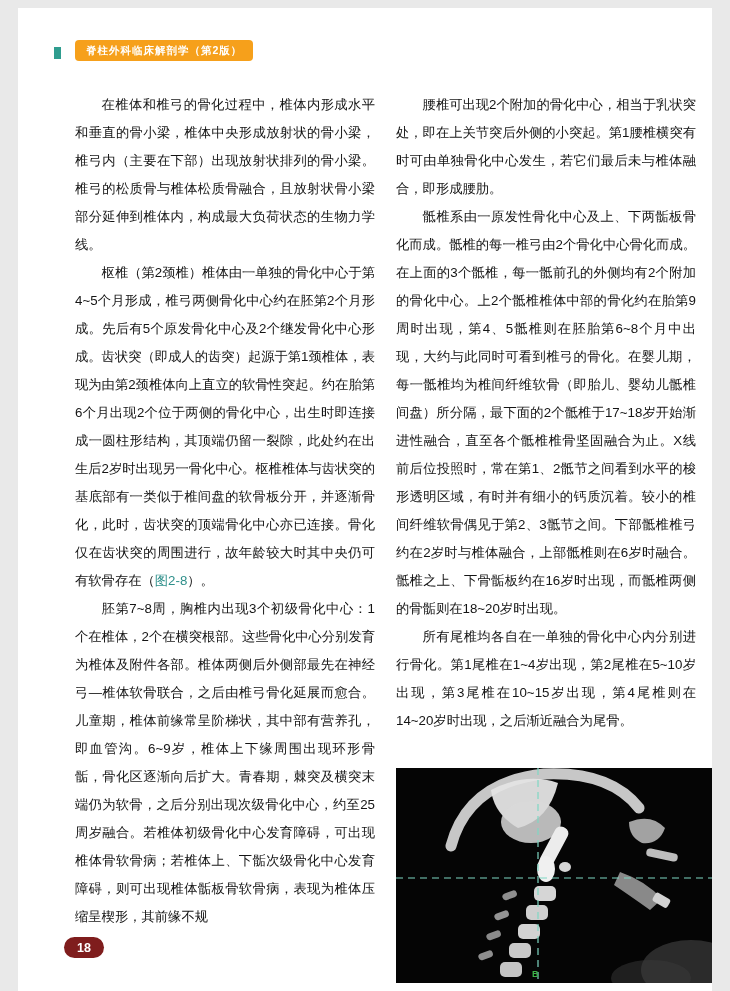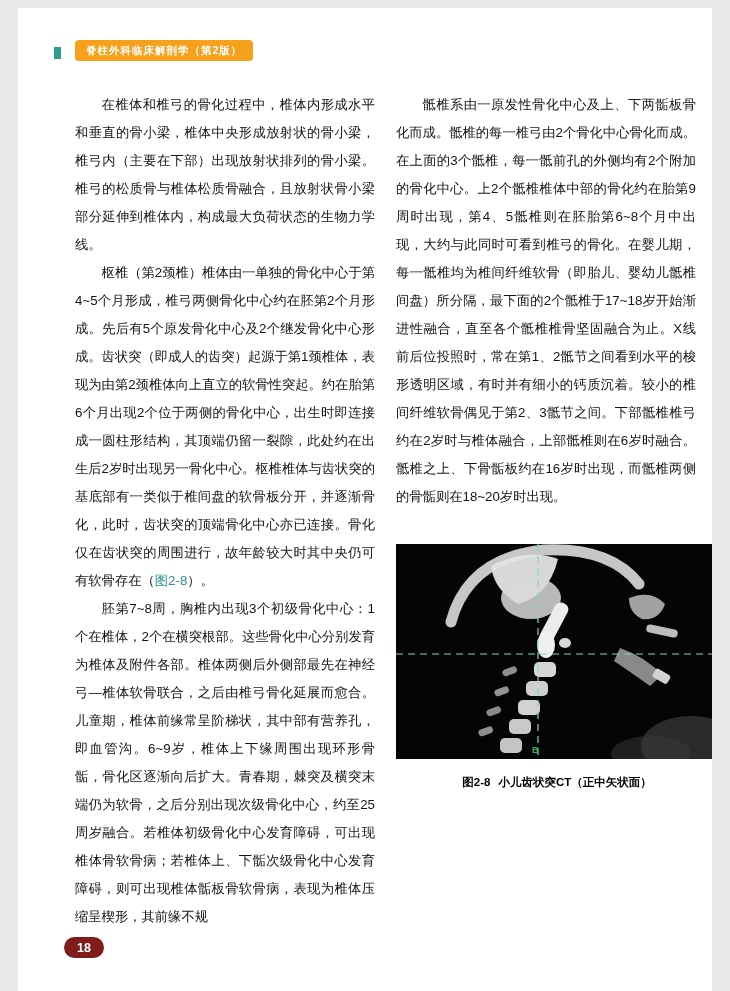--- a/index.html
+++ b/index.html
@@ -48,21 +48,23 @@
 
   <div class="content">
 
     <div class="col">
       <p>在椎体和椎弓的骨化过程中，椎体内形成水平和垂直的骨小梁，椎体中央形成放射状的骨小梁，椎弓内（主要在下部）出现放射状排列的骨小梁。椎弓的松质骨与椎体松质骨融合，且放射状骨小梁部分延伸到椎体内，构成最大负荷状态的生物力学线。</p>
       <p><span>枢椎（第2颈椎）椎体由一单独的骨化中心于第4~5个月形成，椎弓两侧骨化中心约在胚第2个月形成。先后有5个原发骨化中心及2个继发骨化中心形成。齿状突（即成人的齿突）起源于第1颈椎体，表现为由第2颈椎体向上直立的软骨性突起。约在胎第6个月出现2个位于两侧的骨化中心，出生时即连接成一圆柱形结构，其顶端仍留一裂隙，此处约在出生后2岁时出现另一骨化中心。枢椎椎体与齿状突的基底部有一类似于椎间盘的软骨板分开，并逐渐骨化，此时，齿状突的顶端骨化中心亦已连接。骨化仅在齿状突的周围进行，故年龄较大时其中央仍可有软骨存在（</span><span class="figref">图2-8</span><span>）。</span></p>
       <p>胚第7~8周，胸椎内出现3个初级骨化中心：1个在椎体，2个在横突根部。这些骨化中心分别发育为椎体及附件各部。椎体两侧后外侧部最先在神经弓—椎体软骨联合，之后由椎弓骨化延展而愈合。儿童期，椎体前缘常呈阶梯状，其中部有营养孔，即血管沟。6~9岁，椎体上下缘周围出现环形骨骺，骨化区逐渐向后扩大。青春期，棘突及横突末端仍为软骨，之后分别出现次级骨化中心，约至25周岁融合。若椎体初级骨化中心发育障碍，可出现椎体骨软骨病；若椎体上、下骺次级骨化中心发育障碍，则可出现椎体骺板骨软骨病，表现为椎体压缩呈楔形，其前缘不规</p>
     </div>
 
     <div class="col">
+      <p>腰椎可出现2个附加的骨化中心，相当于乳状突处，即在上关节突后外侧的小突起。第1腰椎横突有时可由单独骨化中心发生，若它们最后未与椎体融合，即形成腰肋。</p>
       <p>骶椎系由一原发性骨化中心及上、下两骺板骨化而成。骶椎的每一椎弓由2个骨化中心骨化而成。在上面的3个骶椎，每一骶前孔的外侧均有2个附加的骨化中心。上2个骶椎椎体中部的骨化约在胎第9周时出现，第4、5骶椎则在胚胎第6~8个月中出现，大约与此同时可看到椎弓的骨化。在婴儿期，每一骶椎均为椎间纤维软骨（即胎儿、婴幼儿骶椎间盘）所分隔，最下面的2个骶椎于17~18岁开始渐进性融合，直至各个骶椎椎骨坚固融合为止。X线前后位投照时，常在第1、2骶节之间看到水平的梭形透明区域，有时并有细小的钙质沉着。较小的椎间纤维软骨偶见于第2、3骶节之间。下部骶椎椎弓约在2岁时与椎体融合，上部骶椎则在6岁时融合。骶椎之上、下骨骺板约在16岁时出现，而骶椎两侧的骨骺则在18~20岁时出现。</p>
+      <p>所有尾椎均各自在一单独的骨化中心内分别进行骨化。第1尾椎在1~4岁出现，第2尾椎在5~10岁出现，第3尾椎在10~15岁出现，第4尾椎则在14~20岁时出现，之后渐近融合为尾骨。</p>
 
       <div class="figure">
         <svg class="ct-frame" viewBox="0 0 322 215" width="322" height="215" xmlns="http://www.w3.org/2000/svg">
           <rect width="322" height="215" fill="#050505"></rect>
 
           <ellipse cx="295" cy="202" rx="50" ry="30" fill="#4a4a4a" opacity="0.55"></ellipse>
           <ellipse cx="255" cy="210" rx="40" ry="18" fill="#3a3a3a" opacity="0.5"></ellipse>
 
           <path d="M55,78 Q72,14 148,6 Q214,3 243,40" fill="none" stroke="#d8d8d8" stroke-width="11" stroke-linecap="round" opacity="0.92"></path>
 

